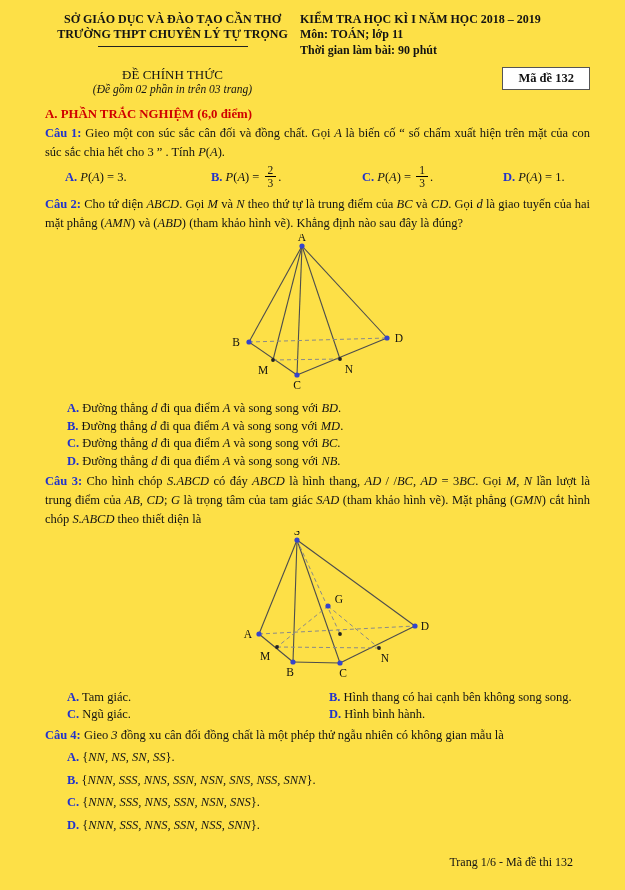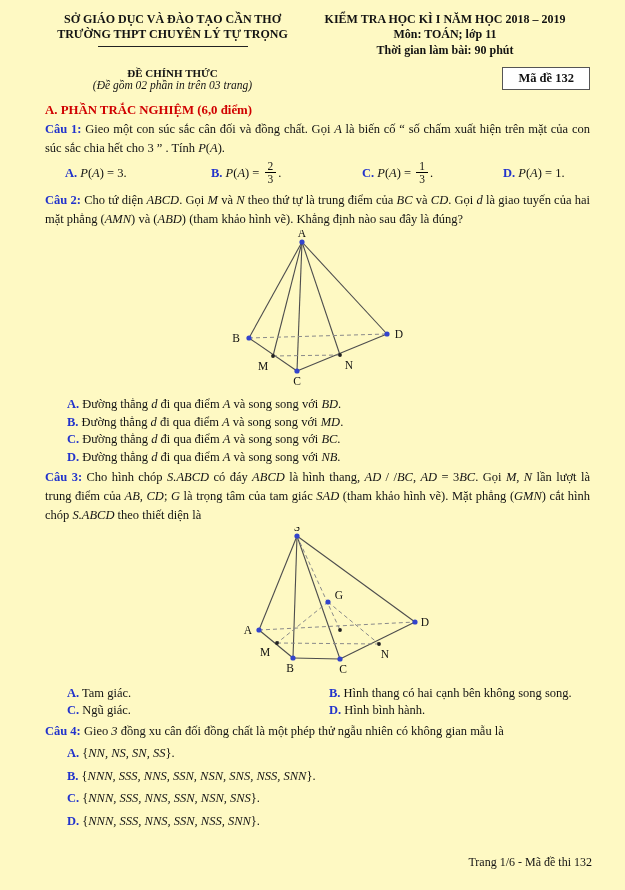--- a/index.html
+++ b/index.html
@@ -1,28 +1,28 @@
 <!DOCTYPE html>
 <html><head>
 <meta charset="utf-8">
 <style>
   html,body{margin:0;padding:0;background:#ffffff;}
   .page{
-    position:relative;width:625px;height:890px;background:#fef9c3;
+    position:relative;width:625px;height:890px;background:#fde047;
     font-family:"Liberation Serif",serif;font-size:12.5px;color:#131313;
     box-sizing:border-box;padding:12px 35px 0 45px;overflow:hidden;
   }
   
   .hdr{display:flex;}
   .hdr-left{width:255px;text-align:center;font-weight:bold;font-size:12px;line-height:1.28;}
   .hdr-rule{width:150px;border-bottom:1.2px solid #222;margin:3px auto 0;}
-  .hdr-right{flex:1;text-align:center;font-weight:bold;font-size:12px;line-height:1.28;}
+  .hdr-right{flex:1;text-align:left;font-weight:bold;font-size:12px;line-height:1.28;}
   .hdr2{display:flex;margin-top:9px;align-items:flex-start;}
   .hdr2-left{width:255px;text-align:center;}
-  .exam-type{font-weight:bold;font-size:11px;}
+  .exam-type{font-weight:normal;font-size:13px;}
   .exam-note{font-style:italic;font-size:11.5px;}
   .code-box{margin-left:auto;border:1.5px solid #555;padding:3px 15px;font-weight:bold;font-size:12.5px;background:#fff;}
   .namerow{display:flex;margin-top:13px;padding-left:30px;font-weight:bold;}
   .mshs{margin-left:auto;margin-right:8px;}
   
   .section{color:#d00000;font-weight:bold;margin-top:12px;font-size:12.8px;}
   .qtext{margin:2px 0 1px;text-align:justify;line-height:1.5;}
   .qlabel{color:#2233cc;font-weight:bold;}
   .m{font-style:italic;}
   .optlabel{color:#2233cc;font-weight:bold;}
@@ -32,21 +32,21 @@
   .opt-stack-wide{padding-left:22px;}
   .opt-stack-wide .opt{line-height:1.4;margin:5px 0;}
   .opt-grid2{display:grid;grid-template-columns:262px auto;padding-left:22px;}
   .opt-grid2 .opt{line-height:1.4;}
   
   .frac{display:inline-block;vertical-align:middle;text-align:center;line-height:1.1;font-size:11.5px;margin:0 2px;position:relative;top:-1px;}
   .frac .num{display:block;padding:0 3px;}
   .frac .den{display:block;border-top:1px solid #000;padding:0 3px;}
   
   .fig{text-align:center;margin:2px 0 2px;}
-  .footer{position:absolute;right:33px;bottom:20px;font-size:12px;color:#131313;}
+  .footer{position:absolute;right:52px;bottom:20px;font-size:12px;color:#131313;}
 </style>
 </head>
 <body>
 
 <div class="page">
 
   <div class="hdr">
     <div class="hdr-left">
       <div>SỞ GIÁO DỤC VÀ ĐÀO TẠO CẦN THƠ</div>
       <div>TRƯỜNG THPT CHUYÊN LÝ TỰ TRỌNG</div>

